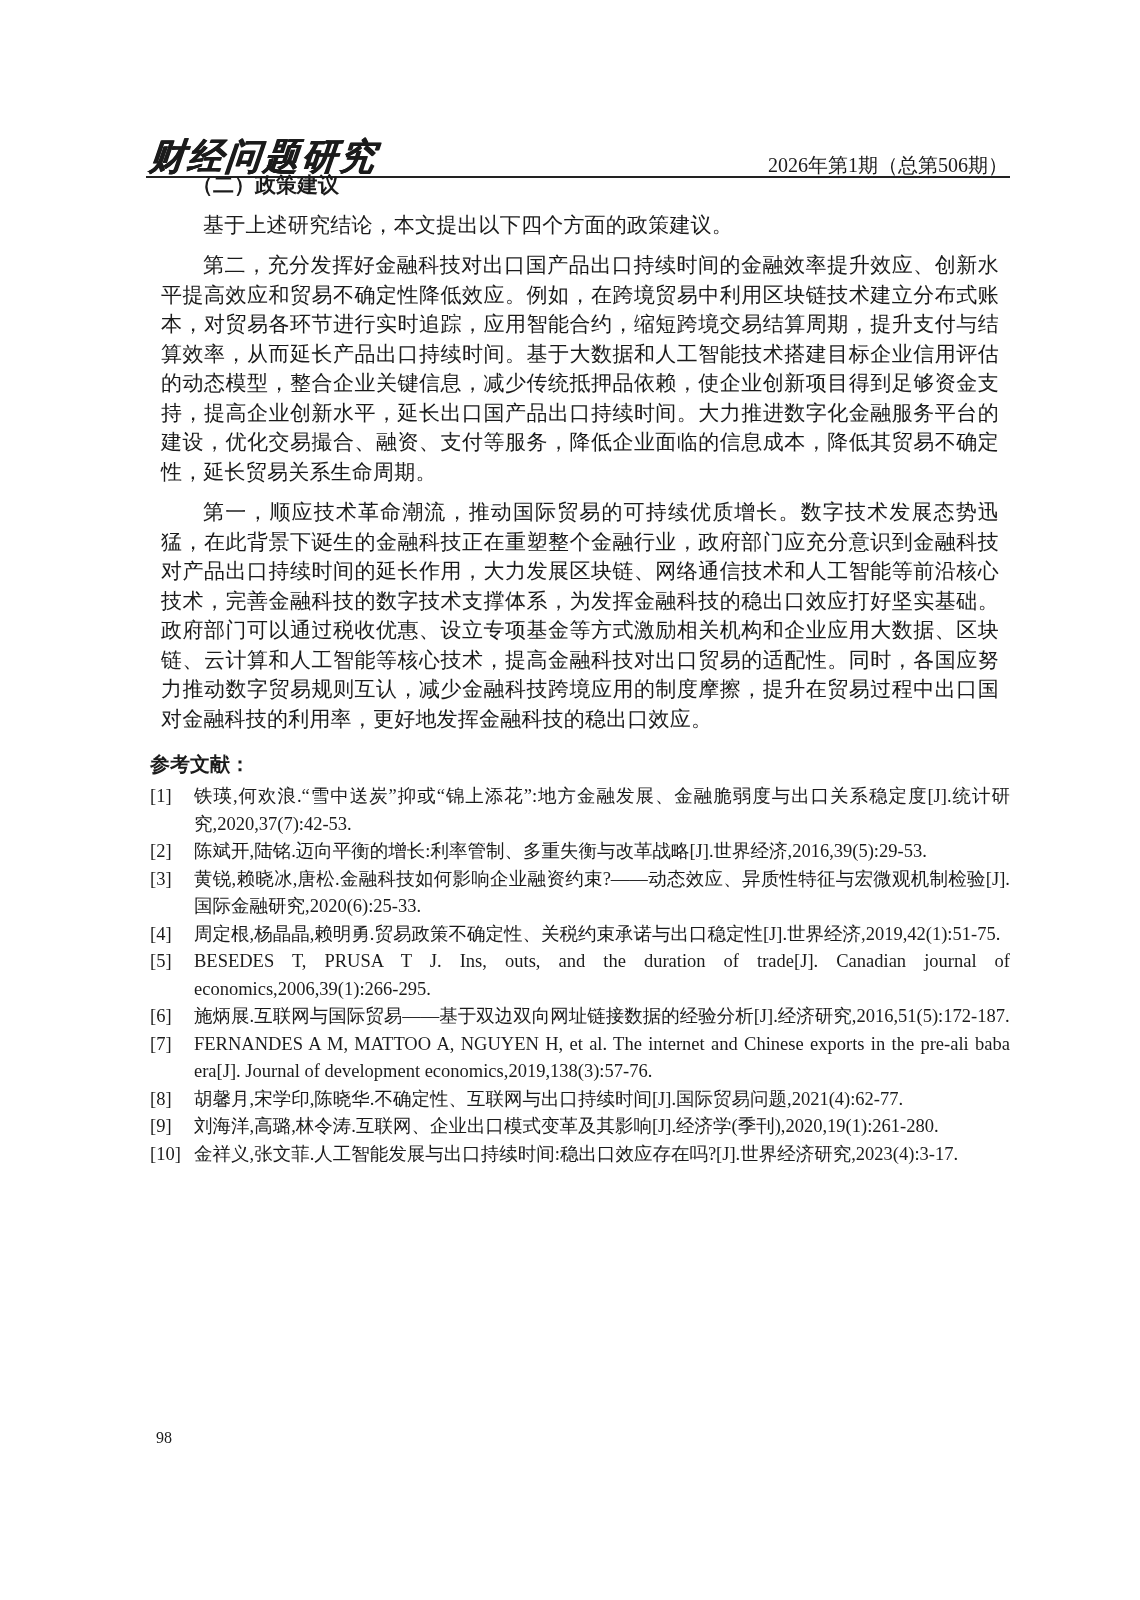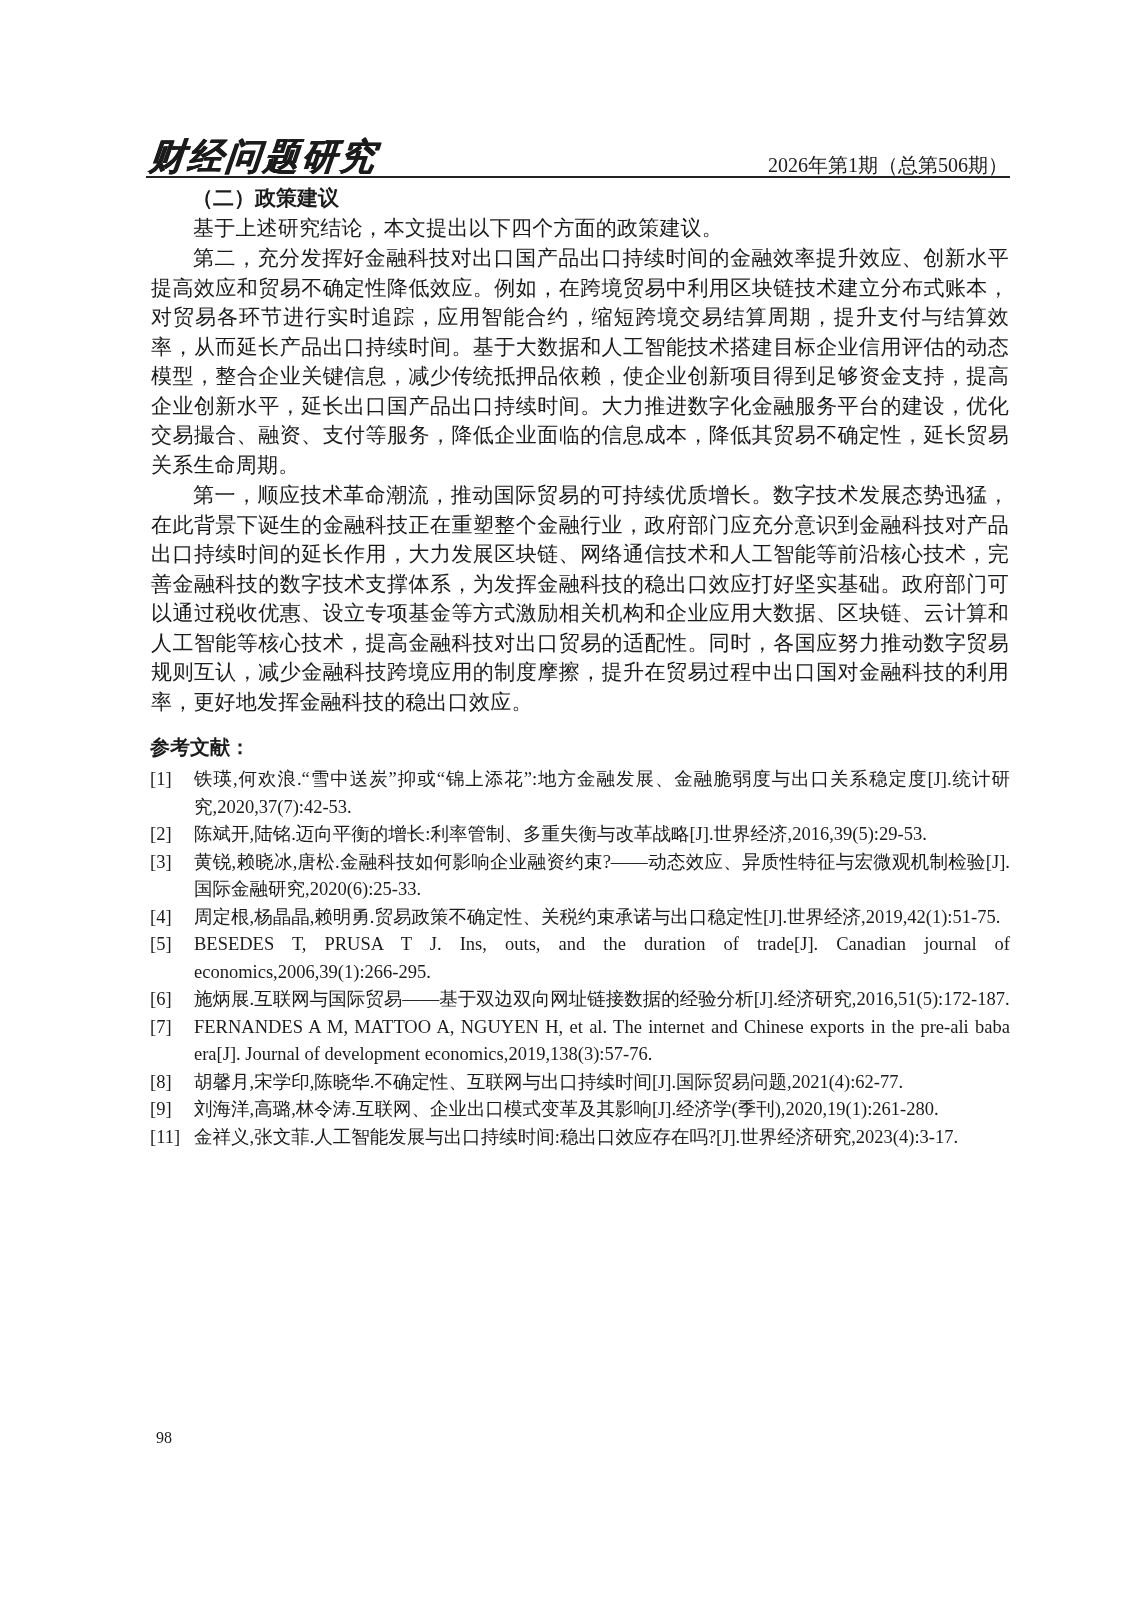--- a/index.html
+++ b/index.html
@@ -30,29 +30,29 @@
     font-size:20px; line-height:24px; padding-bottom:3px;
     white-space:nowrap;
     font-family:Liberation Serif, serif;
   }
   .header-rule {
     position:absolute; left:146px; right:130px; top:176px;
     border-top:2px solid #222; height:0;
   }
   
   .main-text {
-    position:absolute; left:150px; width:860px; top:183px;
+    position:absolute; left:150px; width:860px; top:170px;
   }
   .section-heading {
     font-family:"Liberation Sans","DejaVu Sans",sans-serif;
     font-weight:600; font-size:21px; line-height:29.5px;
     margin:0; padding-left:42px;
   }
   .body-para {
-    margin:1px;
+    margin:11px;
     font-size:21px; line-height:29.5px;
     text-align:justify; text-indent:2em;
     letter-spacing:0.2px;
   }
   
   .ref-heading {
     font-family:"Liberation Sans","DejaVu Sans",sans-serif;
     font-weight:600; font-size:20px; line-height:29px;
     margin:16px 0 4px 0;
   }
@@ -121,21 +121,21 @@
       </div>
       <div class="ref-item">
         <span class="ref-num">[8]</span>
         <span class="ref-text">胡馨月,宋学印,陈晓华.不确定性、互联网与出口持续时间[J].国际贸易问题,2021(4):62-77.</span>
       </div>
       <div class="ref-item">
         <span class="ref-num">[9]</span>
         <span class="ref-text">刘海洋,高璐,林令涛.互联网、企业出口模式变革及其影响[J].经济学(季刊),2020,19(1):261-280.</span>
       </div>
       <div class="ref-item">
-        <span class="ref-num">[11]</span>
+        <span class="ref-num">[10]</span>
         <span class="ref-text">金祥义,张文菲.人工智能发展与出口持续时间:稳出口效应存在吗?[J].世界经济研究,2023(4):3-17.</span>
       </div>
     </div>
   </main>
 
   <span class="page-number">98</span>
 
 </div>
 
 </body></html>

